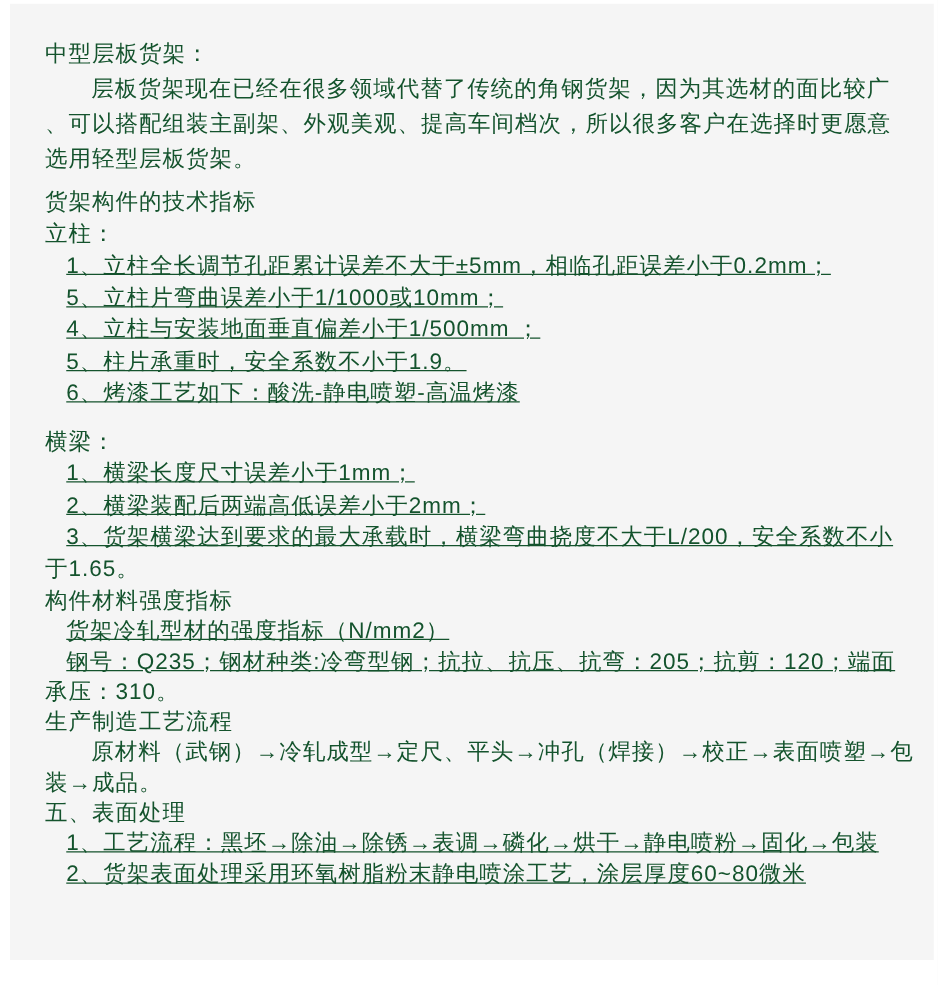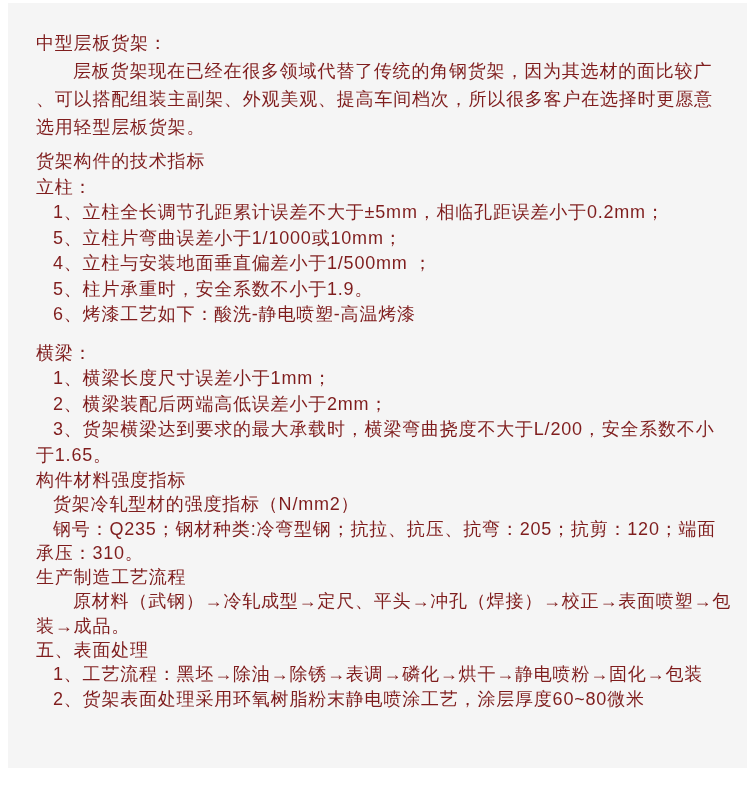--- a/index.html
+++ b/index.html
@@ -18,31 +18,31 @@
   .panel {
     position: absolute;
     left: 8px;
     top: 3px;
     width: 739px;
     height: 765px;
     background: #f5f5f5;
   }
   .content {
     padding: 26px 18px 0 28px;
-    color: #7f1d1d;
+    color: #14532d;
     font-size: 18px;
     letter-spacing: 0.8px;
   }
   .block { margin: 0; }
   .b1 { line-height: 28px; }
   .b2 { line-height: 25.5px; margin-top: 8px; }
   .b3 { line-height: 25.5px; margin-top: 13px; }
   .b4 { line-height: 24.3px; }
   .line { white-space: nowrap; }
-  .in1 { padding-left: 17px; }
+  .in1 { padding-left: 17px; text-decoration: underline; }
   .in2 { padding-left: 37px; }
 </style>
 </head>
 <body>
 
 <div class="stage">
   <div class="panel">
     <div class="content">
 
       <div class="block b1">

